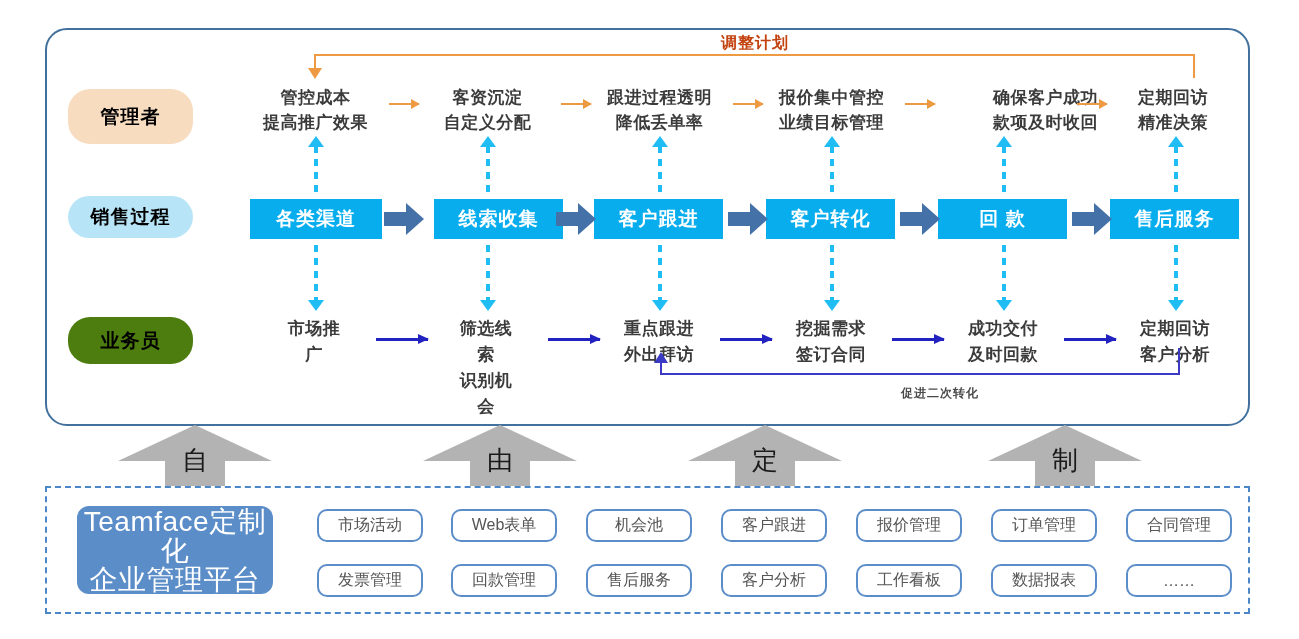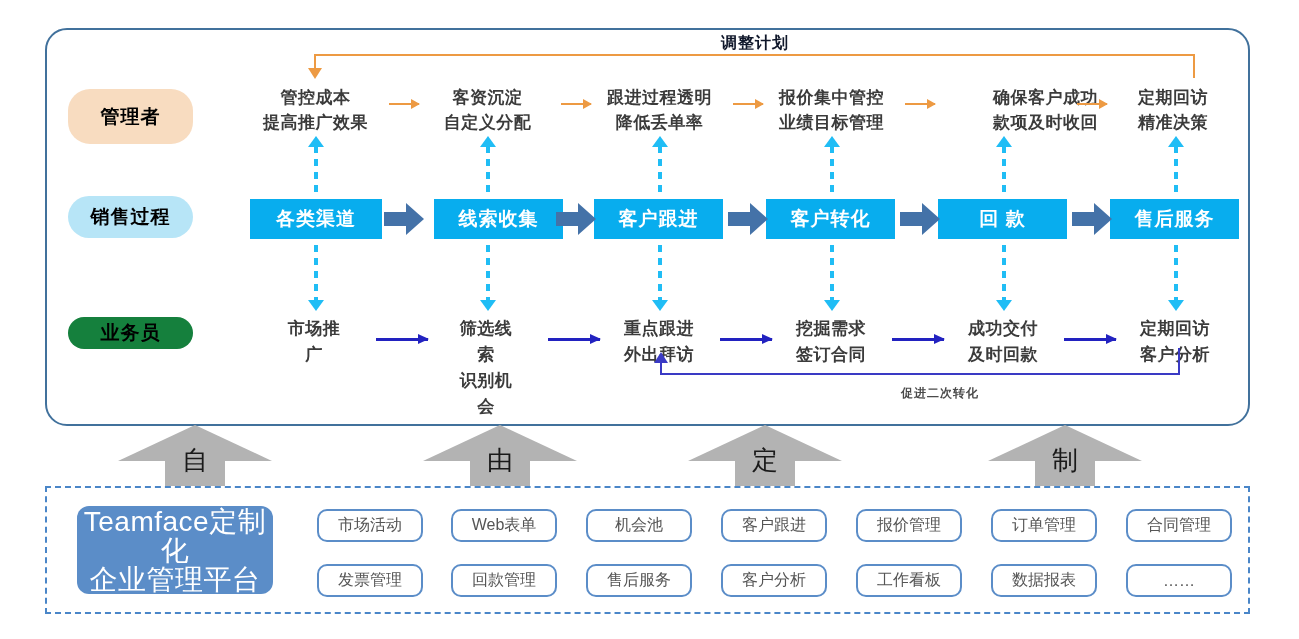--- a/index.html
+++ b/index.html
@@ -23,21 +23,21 @@
 
   
   .role-pill{
     border-radius:22px;
     display:flex;align-items:center;justify-content:center;
     font-weight:bold;color:#000;
     font-size:19px;letter-spacing:1px;
   }
   #role-manager{left:68px;top:89px;width:125px;height:55px;background:#F8DCC0;}
   #role-sales  {left:68px;top:196px;width:125px;height:42px;background:#B7E5F7;}
-  #role-staff  {left:68px;top:317px;width:125px;height:32px;background:#15803d;}
+  #role-staff  {left:68px;top:317px;width:125px;height:47px;background:#4d7c0f;}
 
   
   .mgr-item{
     text-align:center;color:#3B3B3B;font-weight:bold;
     font-size:17px;line-height:25px;letter-spacing:0.5px;
     white-space:nowrap;
   }
   .mgr-item span{display:block;}
 
   
@@ -55,21 +55,21 @@
   #feedback-right{left:1192.8px;top:54px;width:2.2px;height:24px;background:#ED9A43;}
   #feedback-left{left:314px;top:54px;width:2.2px;height:16px;background:#ED9A43;}
   #feedback-arrowhead{
     left:308px;top:68px;width:0;height:0;
     border-top:11px solid #ED9A43;
     border-left:7px solid transparent;
     border-right:7px solid transparent;
   }
   #feedback-label{
     left:660px;top:33px;width:190px;text-align:center;
-    font-size:16px;color:#0f172a;font-weight:bold;letter-spacing:1px;
+    font-size:16px;color:#c2410c;font-weight:bold;letter-spacing:1px;
   }
 
   
   .proc-box{
     background:#08ADEE;height:40px;
     display:flex;align-items:center;justify-content:center;
     color:#ffffff;font-weight:bold;font-size:19px;letter-spacing:1px;
     white-space:nowrap;
   }
   

